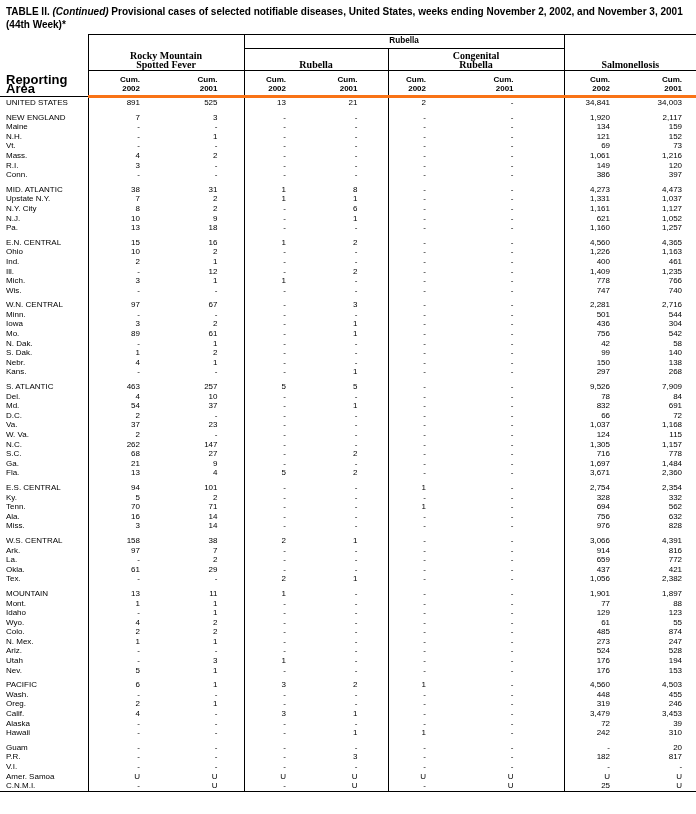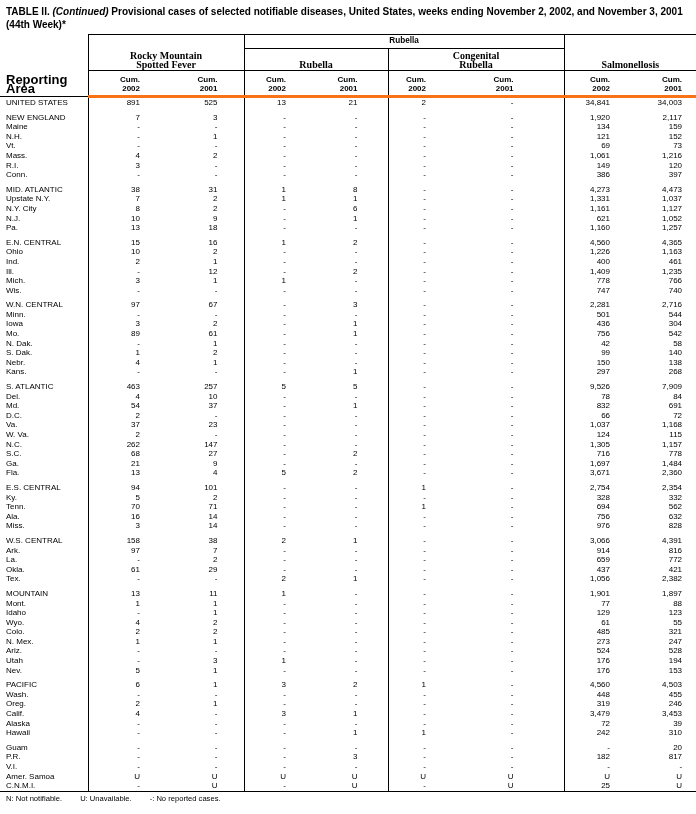--- a/index.html
+++ b/index.html
@@ -777,21 +777,21 @@
         </tr>
         <tr>
           <td>Colo.</td>
           <td>2</td>
           <td>2</td>
           <td>-</td>
           <td>-</td>
           <td>-</td>
           <td>-</td>
           <td>485</td>
-          <td>321</td>
+          <td>874</td>
         </tr>
         <tr>
           <td>N. Mex.</td>
           <td>1</td>
           <td>1</td>
           <td>-</td>
           <td>-</td>
           <td>-</td>
           <td>-</td>
           <td>273</td>
@@ -970,18 +970,15 @@
           <td>U</td>
           <td>-</td>
           <td>U</td>
           <td>25</td>
           <td>U</td>
         </tr>
       </tbody>
   </table>
 
   <div class="footnotes">
-    <div class="legend">
-      <span>N: Not notifiable.</span><span>U: Unavailable.</span><span>-: No reported cases.</span>
-    </div>
   </div>
 
 </div>
 
 </body></html>

